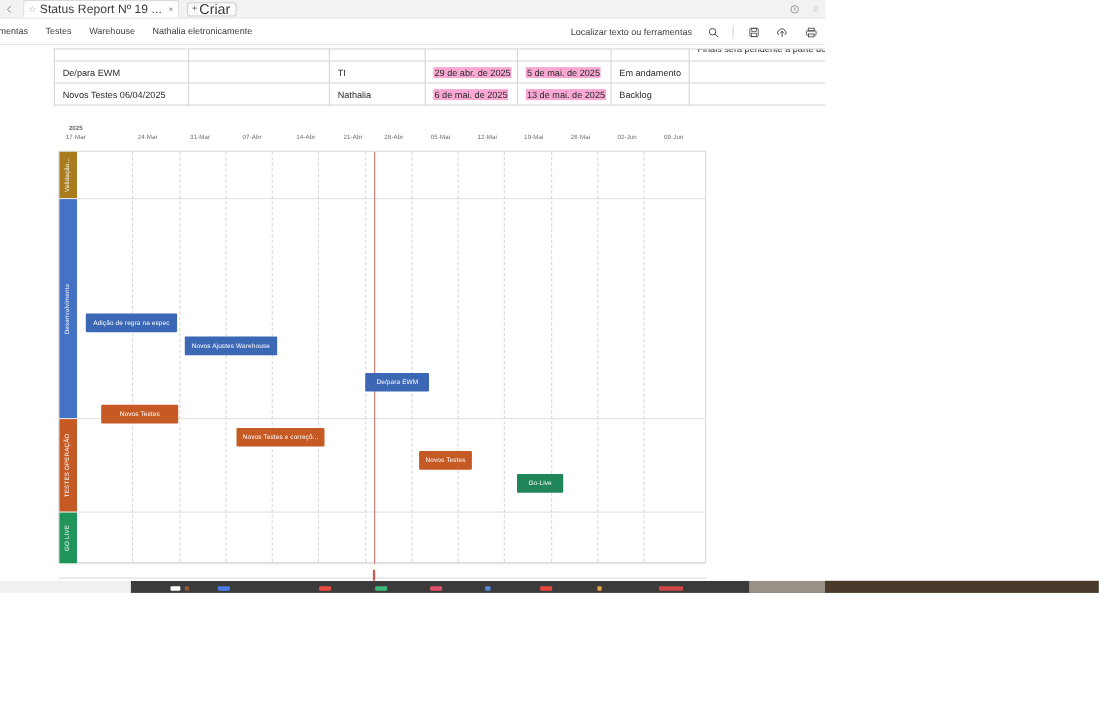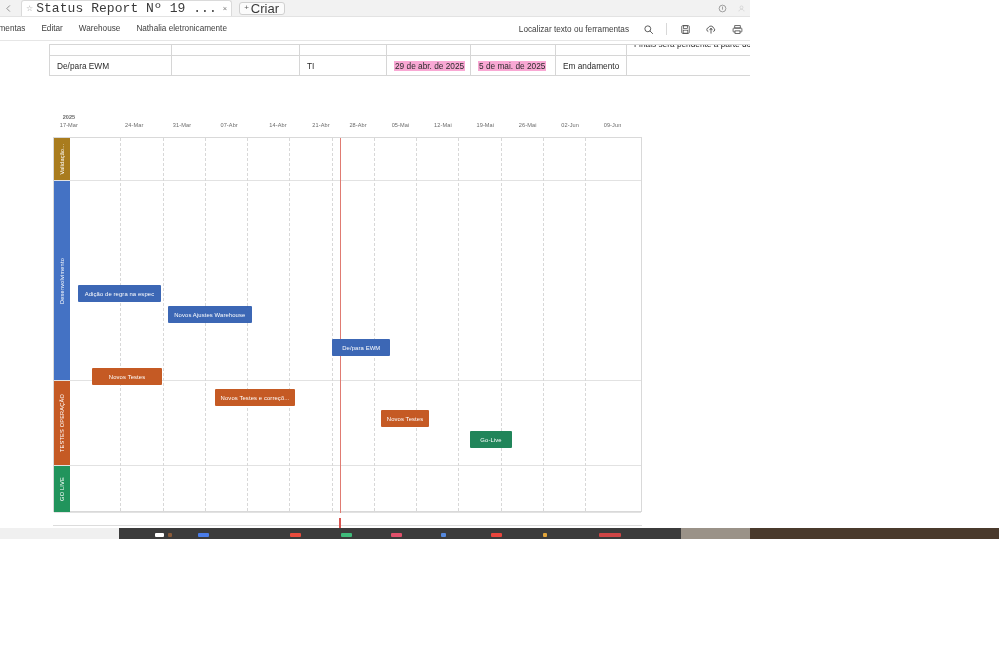--- a/index.html
+++ b/index.html
@@ -41,23 +41,22 @@
     height: 16px; margin-left: 6px;
     background: #ffffff;
     border: 1px solid #dadada; border-bottom: none;
     border-radius: 3px 3px 0 0;
     display: flex; align-items: center;
     padding: 0 4px 0 4px;
     gap: 3px;
   }
   .tab .star { color: #9a9a9a; font-size: 8px; line-height: 1; }
   .tab .tab-title {
-    font-size: 13px; color: #3a3a3a; white-space: nowrap;
+    font-size: 11px; color: #3a3a3a; white-space: nowrap;
     letter-spacing: 0.05px;
-    font-family: Liberation Mono, monospace;
   }
   .tab .tab-close { font-size: 7.5px; color: #777; margin-left: 3px; cursor: pointer; }
   .tab-new {
     height: 13px; margin-left: 7px;
     border: 1px solid #d0d0d0; border-radius: 3px;
     background: #fbfbfb;
     display: flex; align-items: center; gap: 2px;
     padding: 0 5px 0 4px;
   }
   .tab-new .plus { font-size: 8px; color: #5a5a5a; line-height: 1; }
@@ -286,21 +285,21 @@
               <circle cx="8" cy="6" r="2.6" fill="none" stroke="#c9c9c9" stroke-width="1.1"></circle>
               <path d="M3.4 13c.6-2.4 2.4-3.5 4.6-3.5s4 1.1 4.6 3.5" fill="none" stroke="#c9c9c9" stroke-width="1.1"></path>
             </svg>
         </span>
       </div>
     </div>
 
     <div class="toolbar">
       <div class="menu-items" id="menu-group">
           <div class="menu-item">amentas</div>
-          <div class="menu-item">Editar</div>
+          <div class="menu-item">Testes</div>
           <div class="menu-item">Warehouse</div>
           <div class="menu-item">Nathalia eletronicamente</div>
         </div>
 
       <div class="toolbar-right">
         <span class="find-label">Localizar texto ou ferramentas</span>
         <span class="tb-ic">
           <svg width="11" height="11" viewBox="0 0 16 16">
               <circle cx="7" cy="7" r="4.3" fill="none" stroke="#3f3f3f" stroke-width="1.2"></circle>
               <path d="M10.2 10.2 L14 14" stroke="#3f3f3f" stroke-width="1.2" stroke-linecap="round"></path>
@@ -343,20 +342,29 @@
               <td class="c5"></td>
               <td class="c6"><span class="cliptext">Finais sera pendente a parte do recep</span></td>
             </tr>
             <tr>
               <td class="c0">De/para EWM</td>
               <td class="c1"></td>
               <td class="c2">TI</td>
               <td class="c3"><span class="datecell">29 de abr. de 2025</span></td>
               <td class="c4"><span class="datecell">5 de mai. de 2025</span></td>
               <td class="c5">Em andamento</td>
+              <td class="c6"></td>
+            </tr>
+            <tr>
+              <td class="c0">Novos Testes 06/04/2025</td>
+              <td class="c1"></td>
+              <td class="c2">Nathalia</td>
+              <td class="c3"><span class="datecell">6 de mai. de 2025</span></td>
+              <td class="c4"><span class="datecell">13 de mai. de 2025</span></td>
+              <td class="c5">Backlog</td>
               <td class="c6"></td>
             </tr>
           </tbody>
       </table>
 
       <div class="gantt">
         <div class="axis" id="axis">
             <div class="yearlbl" style="left: 2.7%;">2025</div>
             <div class="tick" style="left: 2.7%;">17-Mar</div>
             <div class="tick" style="left: 13.8%;">24-Mar</div>

